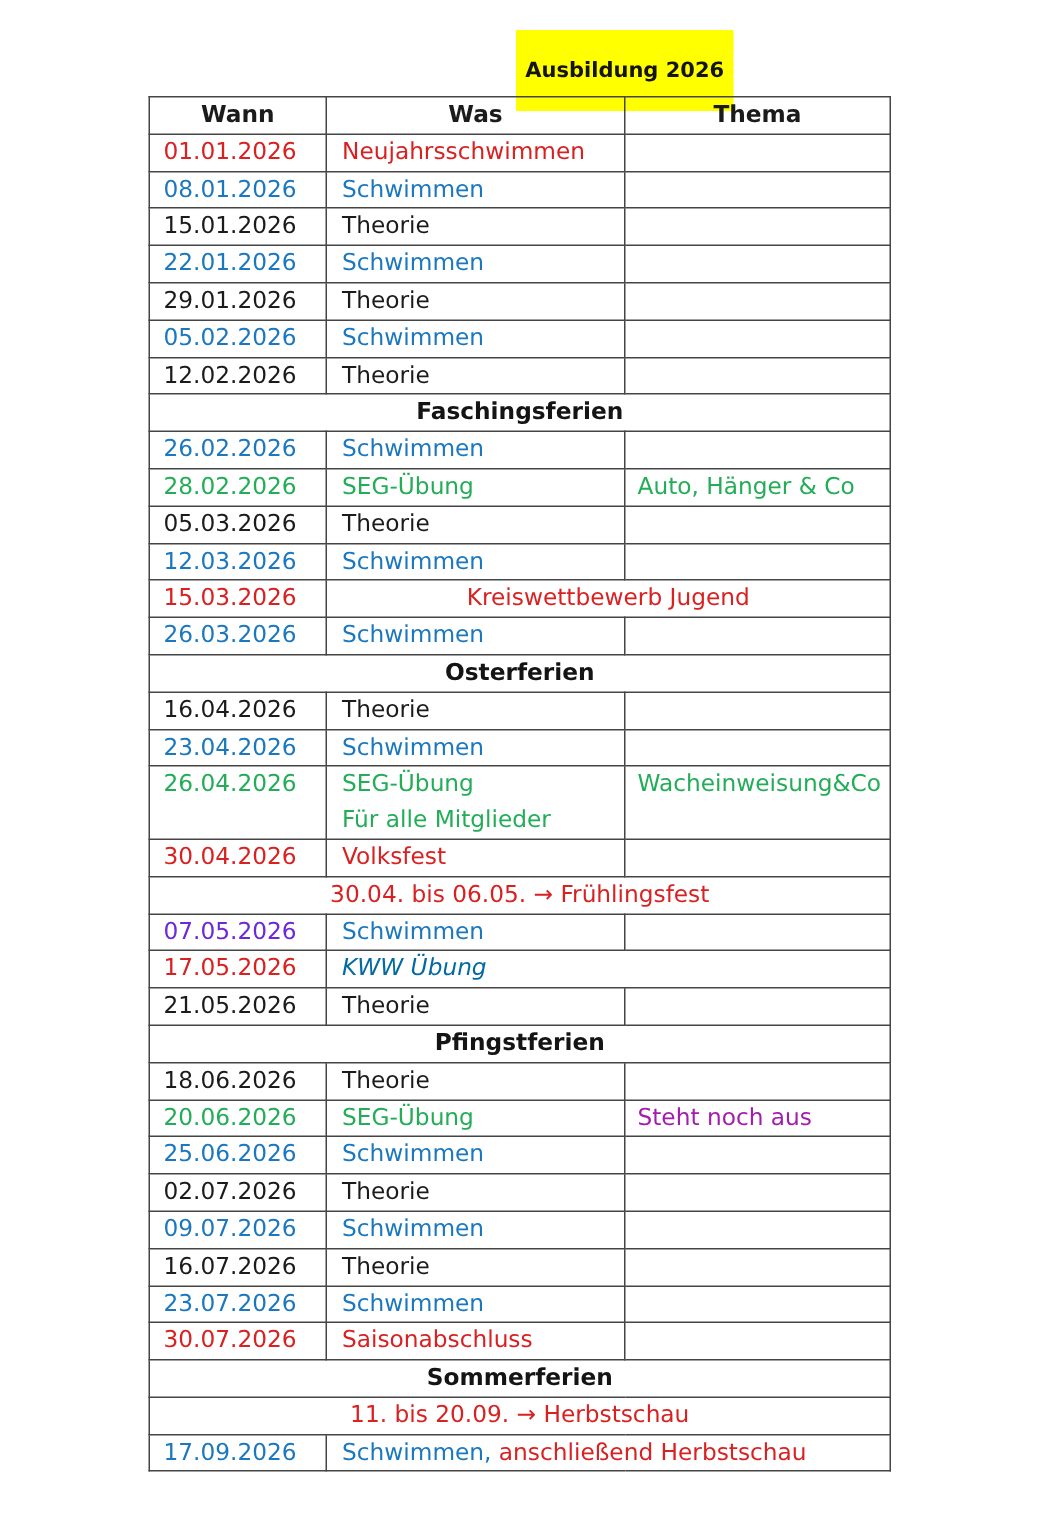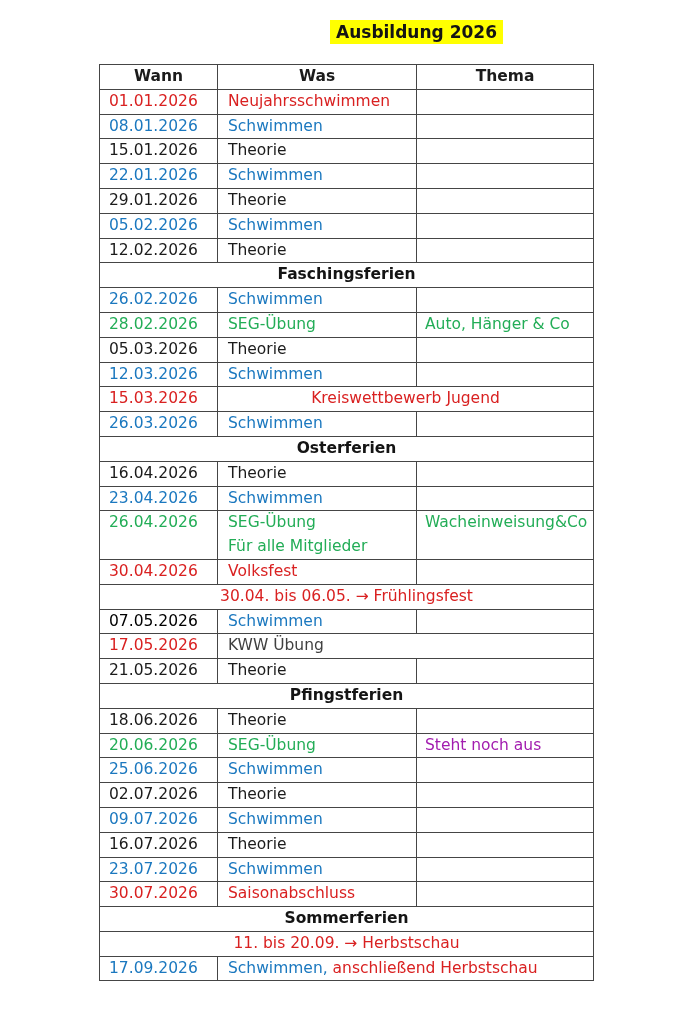--- a/index.html
+++ b/index.html
@@ -1,20 +1,20 @@
 <!DOCTYPE html>
 <html><head>
 <meta charset="utf-8">
 <style>
   html,body{margin:0;padding:0;background:#ffffff;}
   body{width:699px;height:1024px;font-family:"DejaVu Sans",sans-serif;}
   .page{position:relative;width:699px;height:1024px;background:#ffffff;overflow:hidden;}
   .title-wrap{position:absolute;top:20px;left:0;width:100%;text-align:center;}
   .title{display:inline-block;position:relative;left:67px;background:#ffff00;color:#141414;
-         font-weight:bold;font-size:17px;line-height:24px;padding:0 6px;}
+         font-weight:bold;font-size:14px;line-height:24px;padding:15px 6px;}
   table.schedule{position:absolute;left:99px;top:64px;width:494px;border-collapse:collapse;table-layout:fixed;}
   .schedule th,.schedule td{border:1px solid #454545;height:23.8px;font-size:15.5px;line-height:23.8px;
          padding:0 2px 0 10px;white-space:nowrap;overflow:hidden;vertical-align:middle;color:#1b1b1b;}
   .schedule th{font-weight:bold;text-align:center;padding:0;}
   td.date{padding-left:9px;}
   td.thema{padding-left:8px;}
   td.section{font-weight:bold;text-align:center;padding:0;color:#141414;}
   td.fullspan{text-align:center;padding:0;}
   td.merged-center{text-align:center;padding:0;margin-top:26px;}
   tr.tall td{height:47.6px;vertical-align:top;line-height:23.8px;}
@@ -130,27 +130,27 @@
         </tr>
         <tr>
           <td class="date" style="color: rgb(217, 33, 33);">30.04.2026</td>
           <td style="color: rgb(217, 33, 33);">Volksfest</td>
           <td class="thema" style="color: rgb(217, 33, 33);"></td>
         </tr>
         <tr>
           <td colspan="3" class="fullspan" style="color: rgb(217, 33, 33);">30.04. bis 06.05. → Frühlingsfest</td>
         </tr>
         <tr>
-          <td class="date" style="color: #000000; margin-top: 28px;">07.05.2026</td>
+          <td class="date" style="color: #6d28d9; margin-top: 28px;">07.05.2026</td>
           <td style="color: rgb(27, 120, 191);">Schwimmen</td>
           <td class="thema" style="color: rgb(27, 120, 191);"></td>
         </tr>
         <tr>
           <td class="date" style="color: rgb(217, 33, 33);">17.05.2026</td>
-          <td colspan="2" style="color: #404040;">KWW Übung</td>
+          <td colspan="2" style="color: #0369a1; font-style: italic;">KWW Übung</td>
         </tr>
         <tr>
           <td class="date" style="color: rgb(27, 27, 27);">21.05.2026</td>
           <td style="color: rgb(27, 27, 27);">Theorie</td>
           <td class="thema" style="color: rgb(27, 27, 27);"></td>
         </tr>
         <tr>
           <td colspan="3" class="section">Pfingstferien</td>
         </tr>
         <tr>

